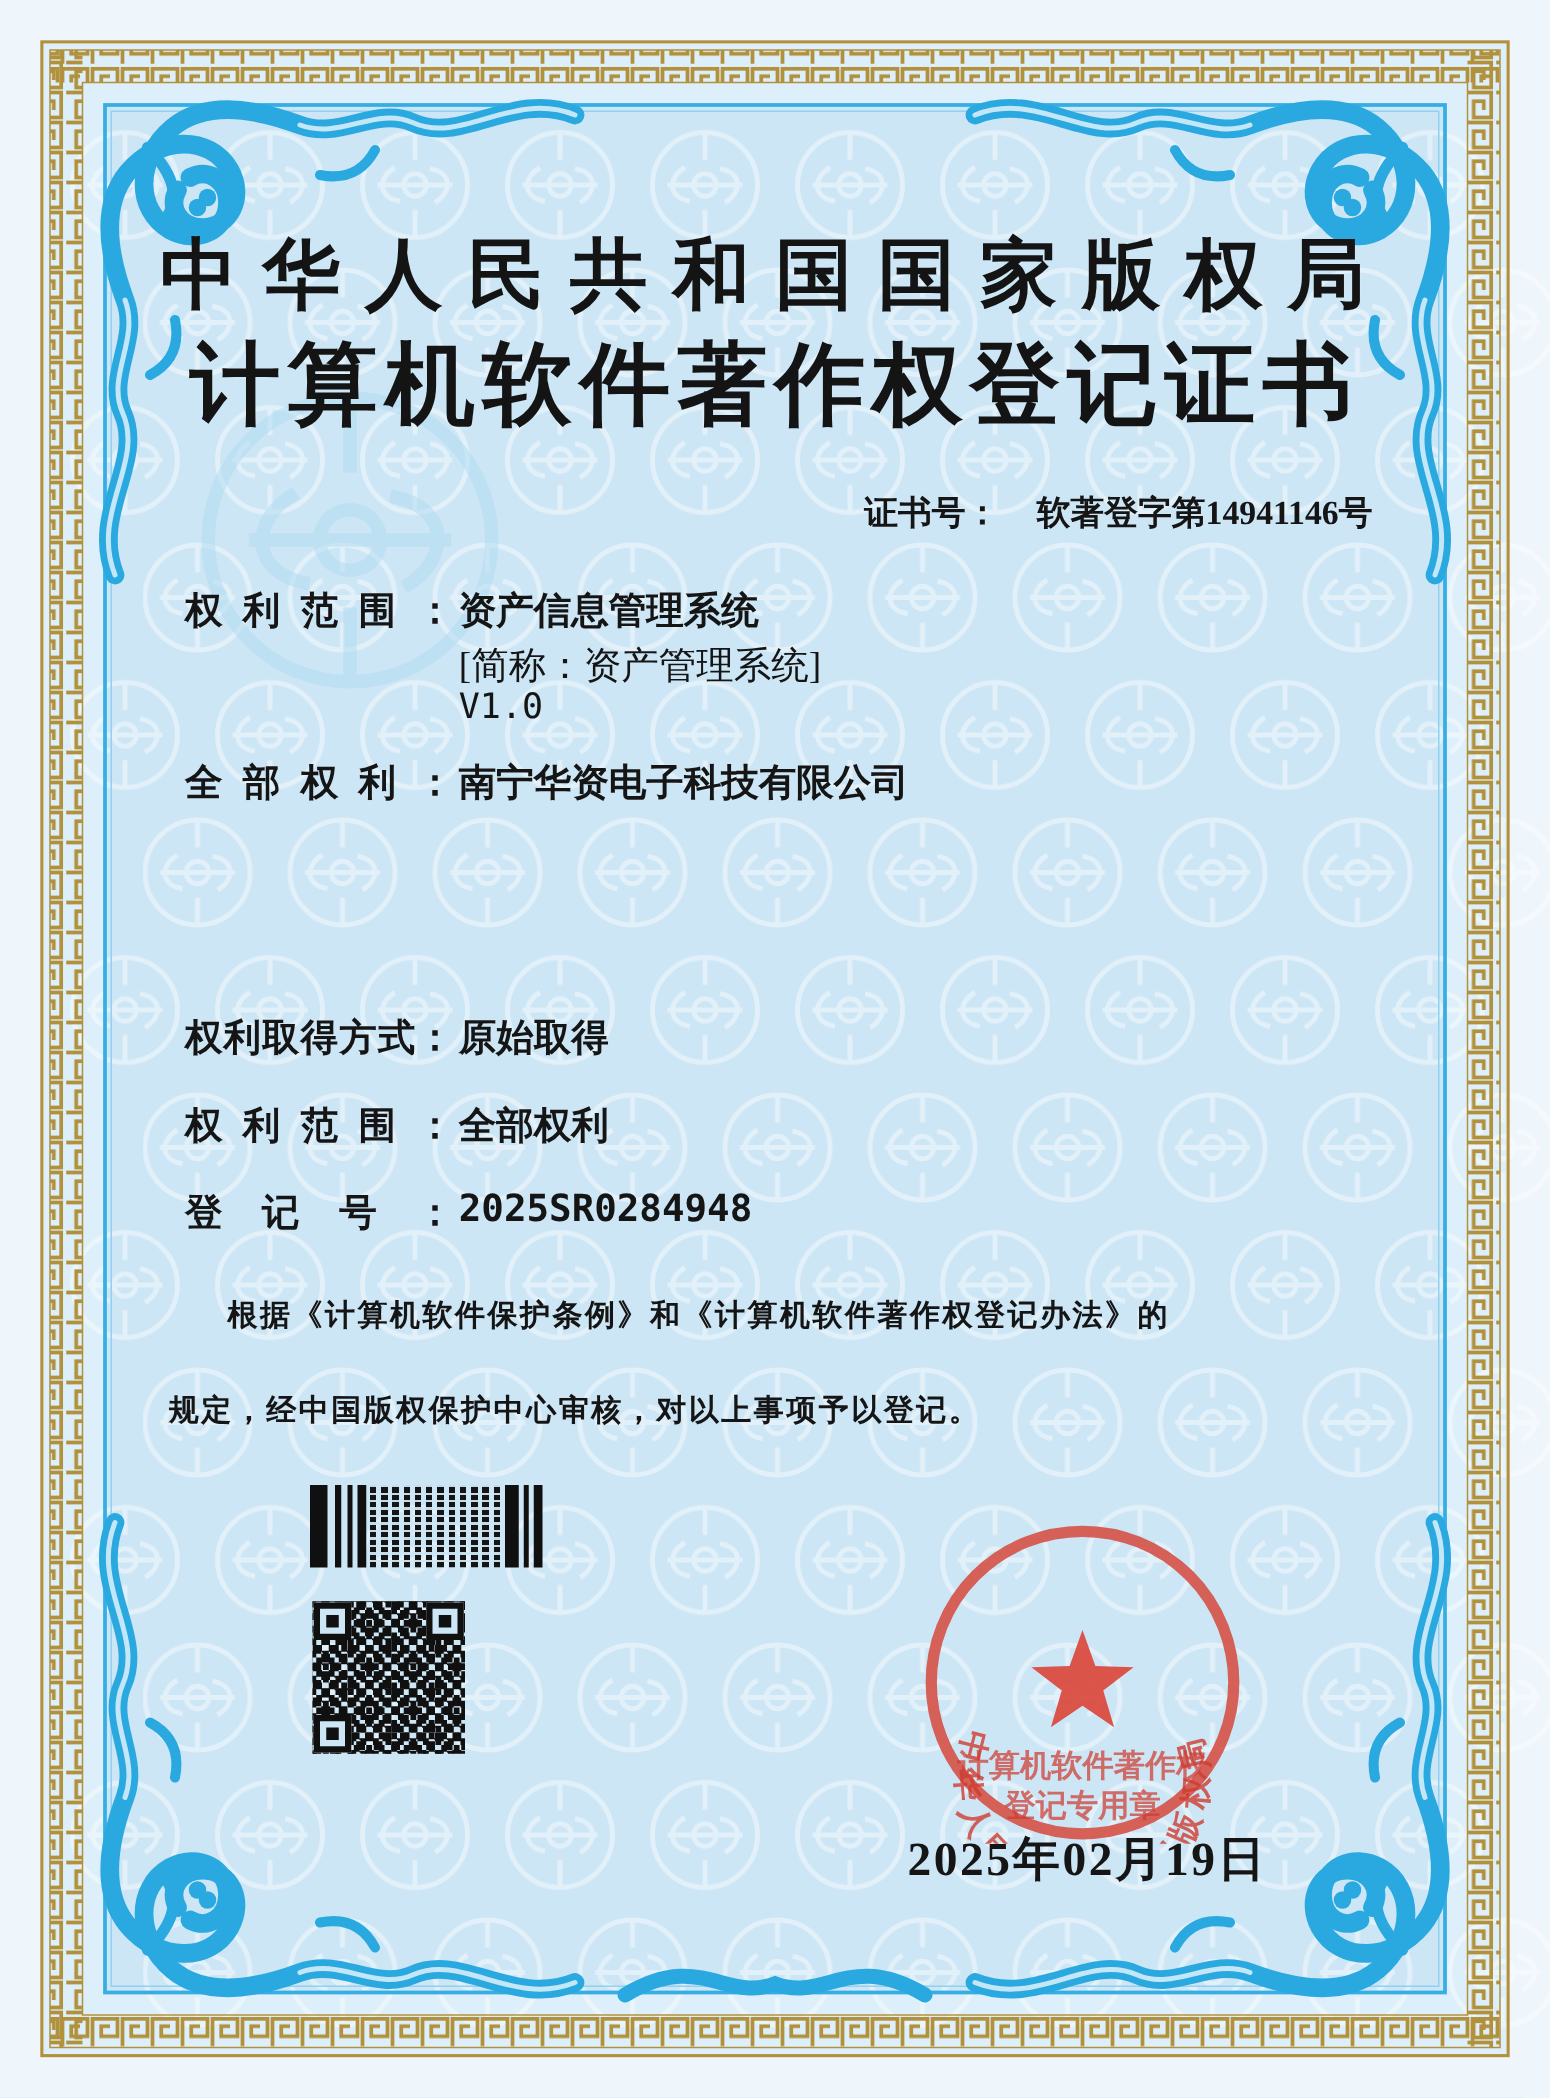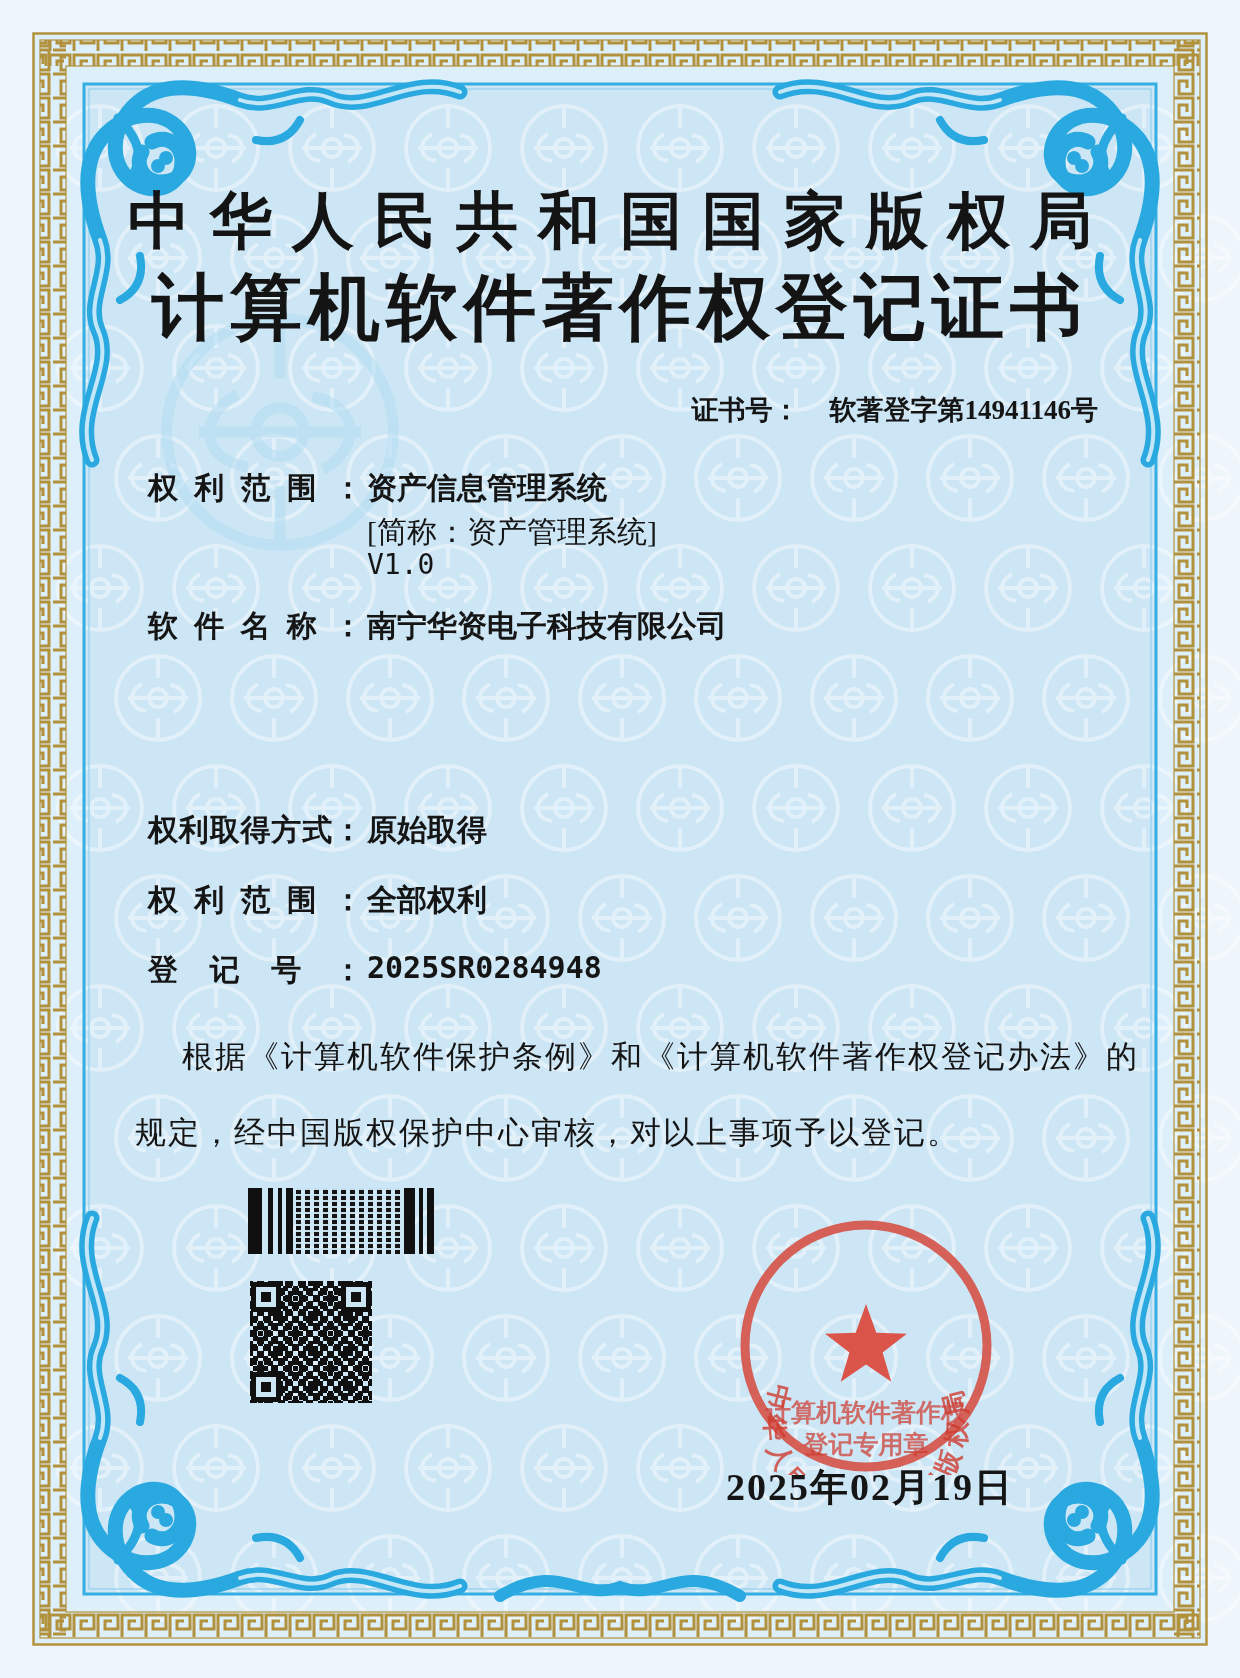--- a/index.html
+++ b/index.html
@@ -13,21 +13,21 @@
   .title2{font-size:72px;letter-spacing:6px;line-height:1.0;margin-top:20px;}
 
   .certno{position:absolute;top:392px;right:142px;font-size:27px;font-weight:bold;}
   .certno .val{margin-left:30px;}
 
   .row{position:absolute;left:148px;font-size:30px;font-weight:bold;white-space:nowrap;display:flex;}
   .lbl{display:inline-block;width:215px;text-align:justify;text-align-last:justify;margin-right:4px;}
   .sub{position:absolute;left:367px;font-size:30px;font-weight:normal;white-space:nowrap;}
   .mono{font-family:"DejaVu Sans Mono","Liberation Mono",monospace;}
 
-  .stmt{position:absolute;font-size:31px;font-weight:normal;letter-spacing:2px;white-space:nowrap;}
+  .stmt{position:absolute;font-size:24px;font-weight:bold;letter-spacing:2px;white-space:nowrap;}
 
   .barcode{position:absolute;left:248px;top:1188px;width:186px;height:66px;
     background:
       linear-gradient(#101010,#101010) 0px 0/14px 100% no-repeat,
       linear-gradient(#101010,#101010) 20px 0/5px 100% no-repeat,
       linear-gradient(#101010,#101010) 30px 0/4px 100% no-repeat,
       linear-gradient(#101010,#101010) 38px 0/7px 100% no-repeat,
       linear-gradient(#101010,#101010) 156px 0/11px 100% no-repeat,
       linear-gradient(#101010,#101010) 171px 0/4px 100% no-repeat,
       linear-gradient(#101010,#101010) 179px 0/7px 100% no-repeat,
@@ -254,21 +254,21 @@
     </div>
 
     <div class="row" style="top:468px">
       <span class="lbl">权利范围：</span>
       <span>资产信息管理系统</span>
     </div>
     <div class="sub" style="top:512px">[简称：资产管理系统]</div>
     <div class="sub mono" style="top:548px;font-size:28px">V1.0</div>
 
     <div class="row" style="top:606px">
-      <span class="lbl">软件名称：</span>
+      <span class="lbl">全部权利：</span>
       <span>南宁华资电子科技有限公司</span>
     </div>
 
     <div class="row" style="top:810px">
       <span class="lbl">权利取得方式：</span>
       <span>原始取得</span>
     </div>
 
     <div class="row" style="top:880px">
       <span class="lbl">权利范围：</span>

